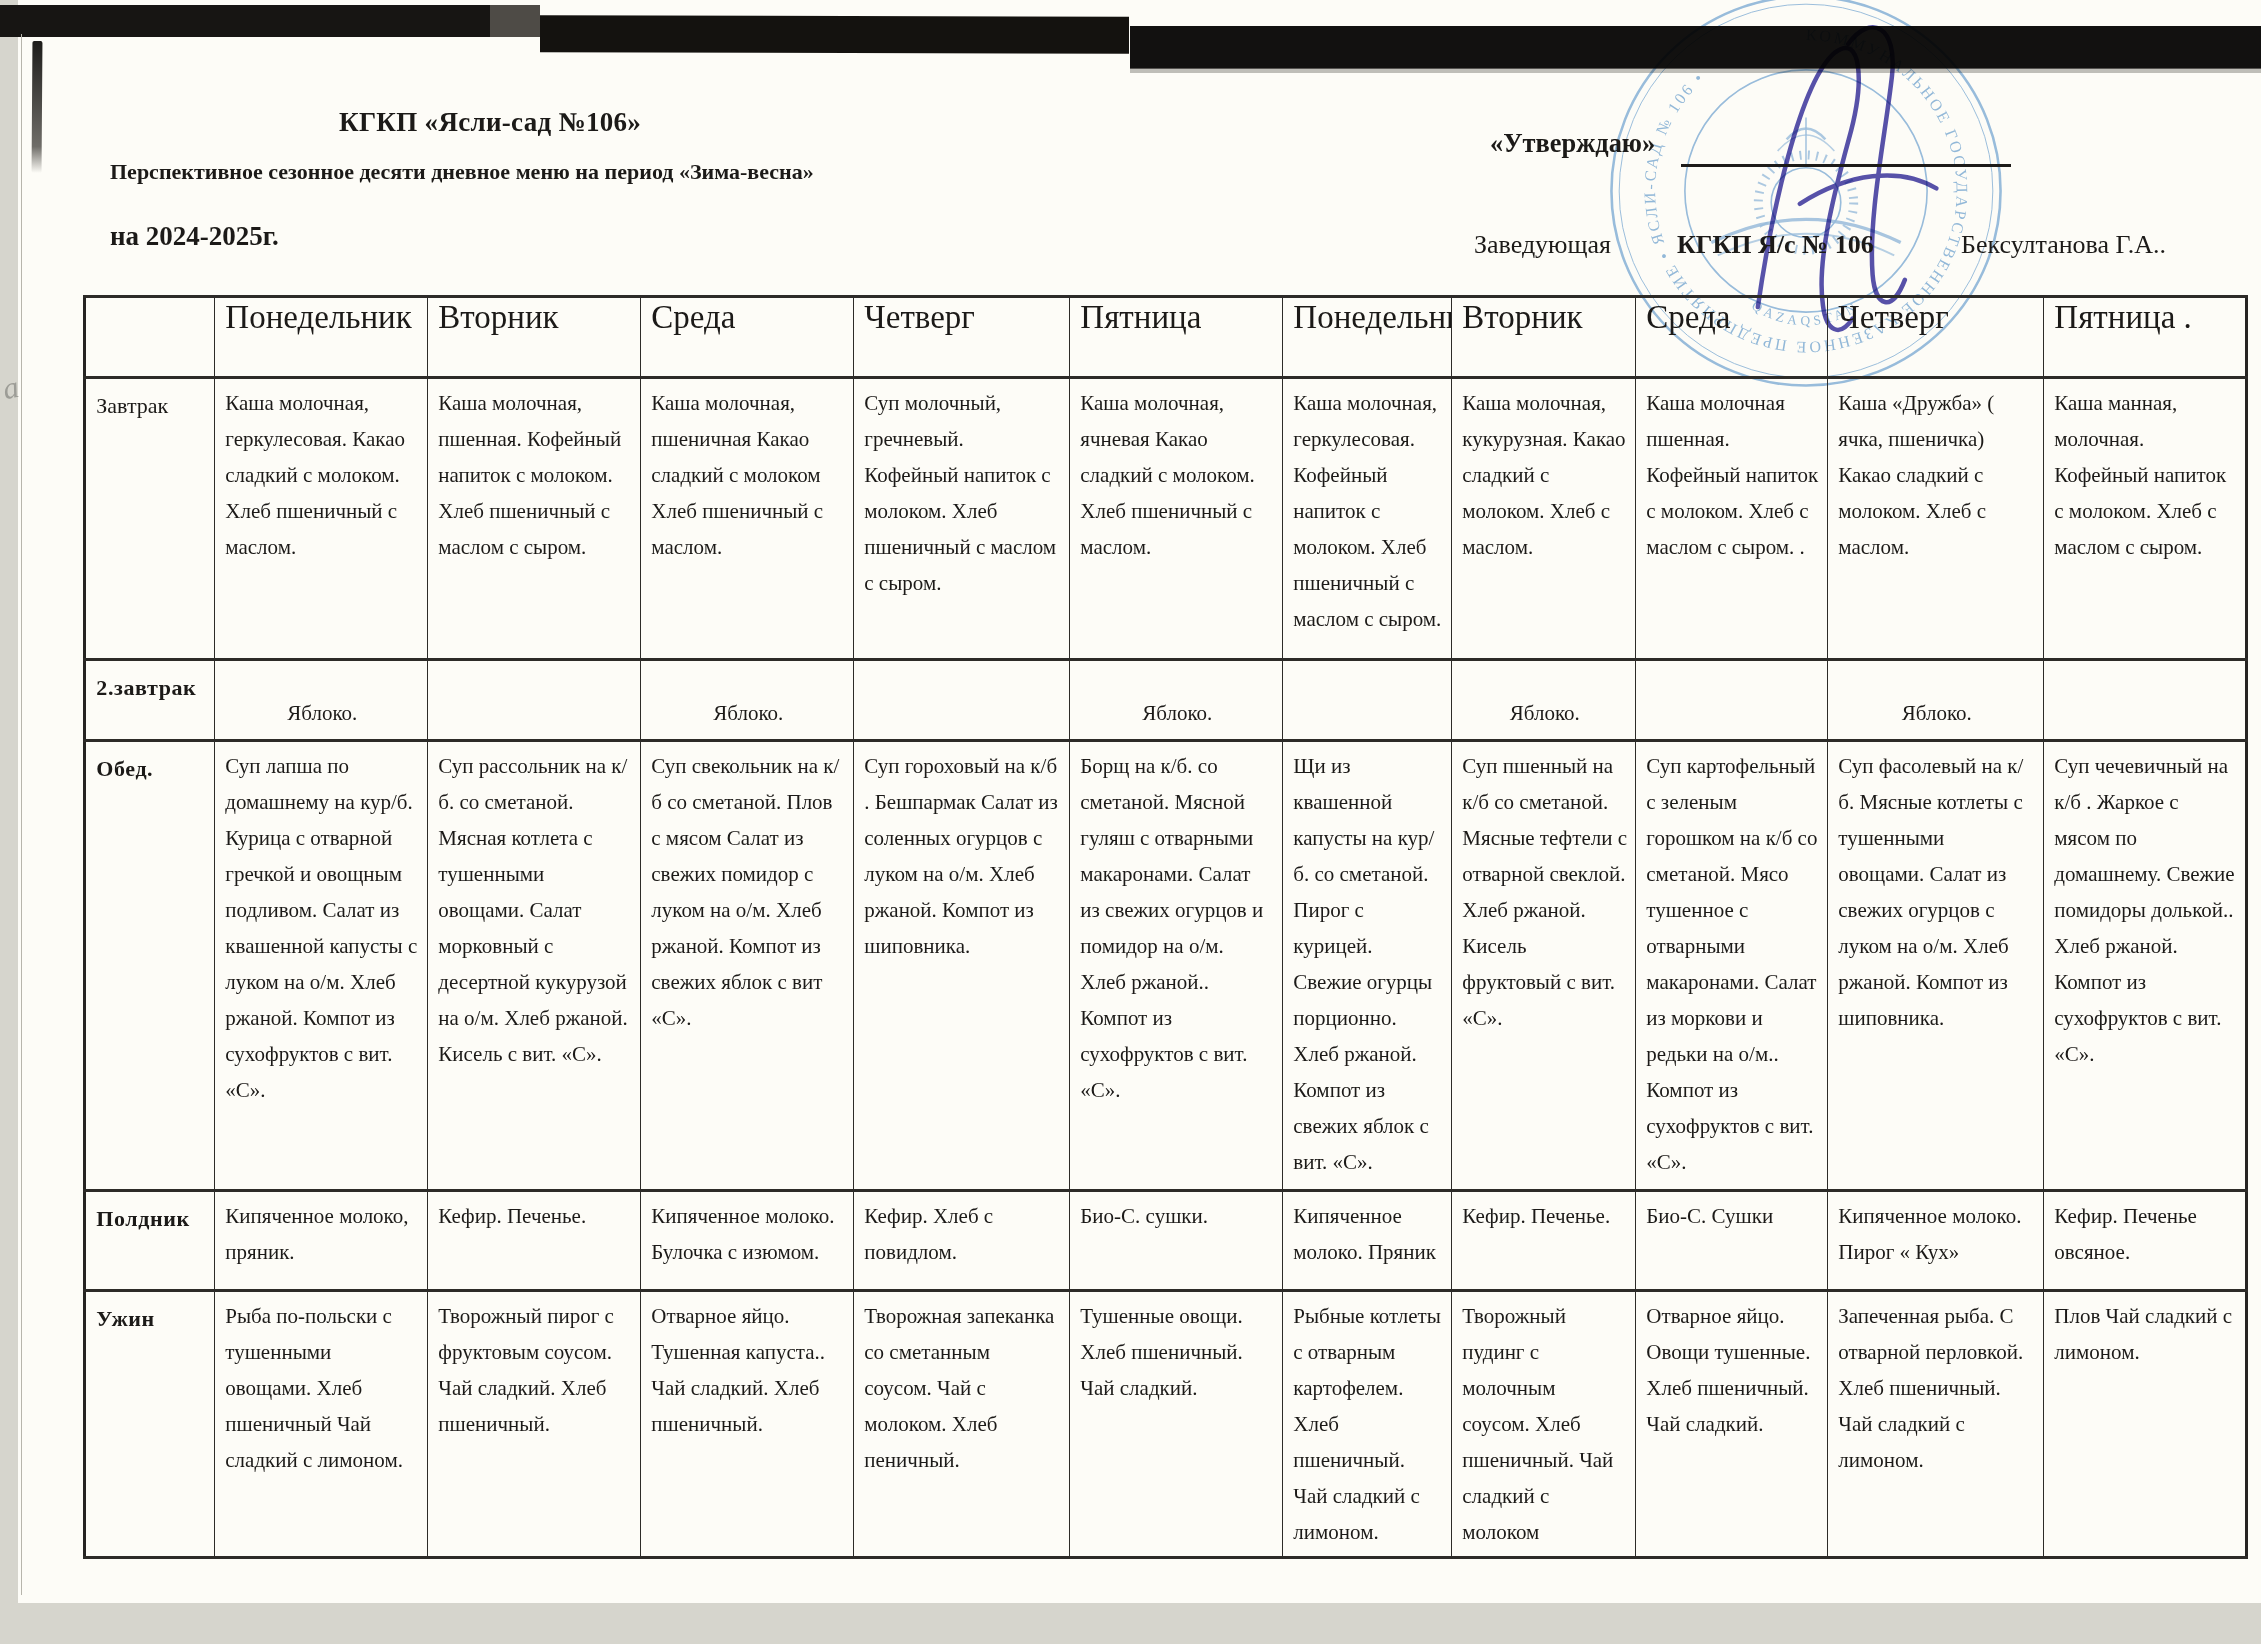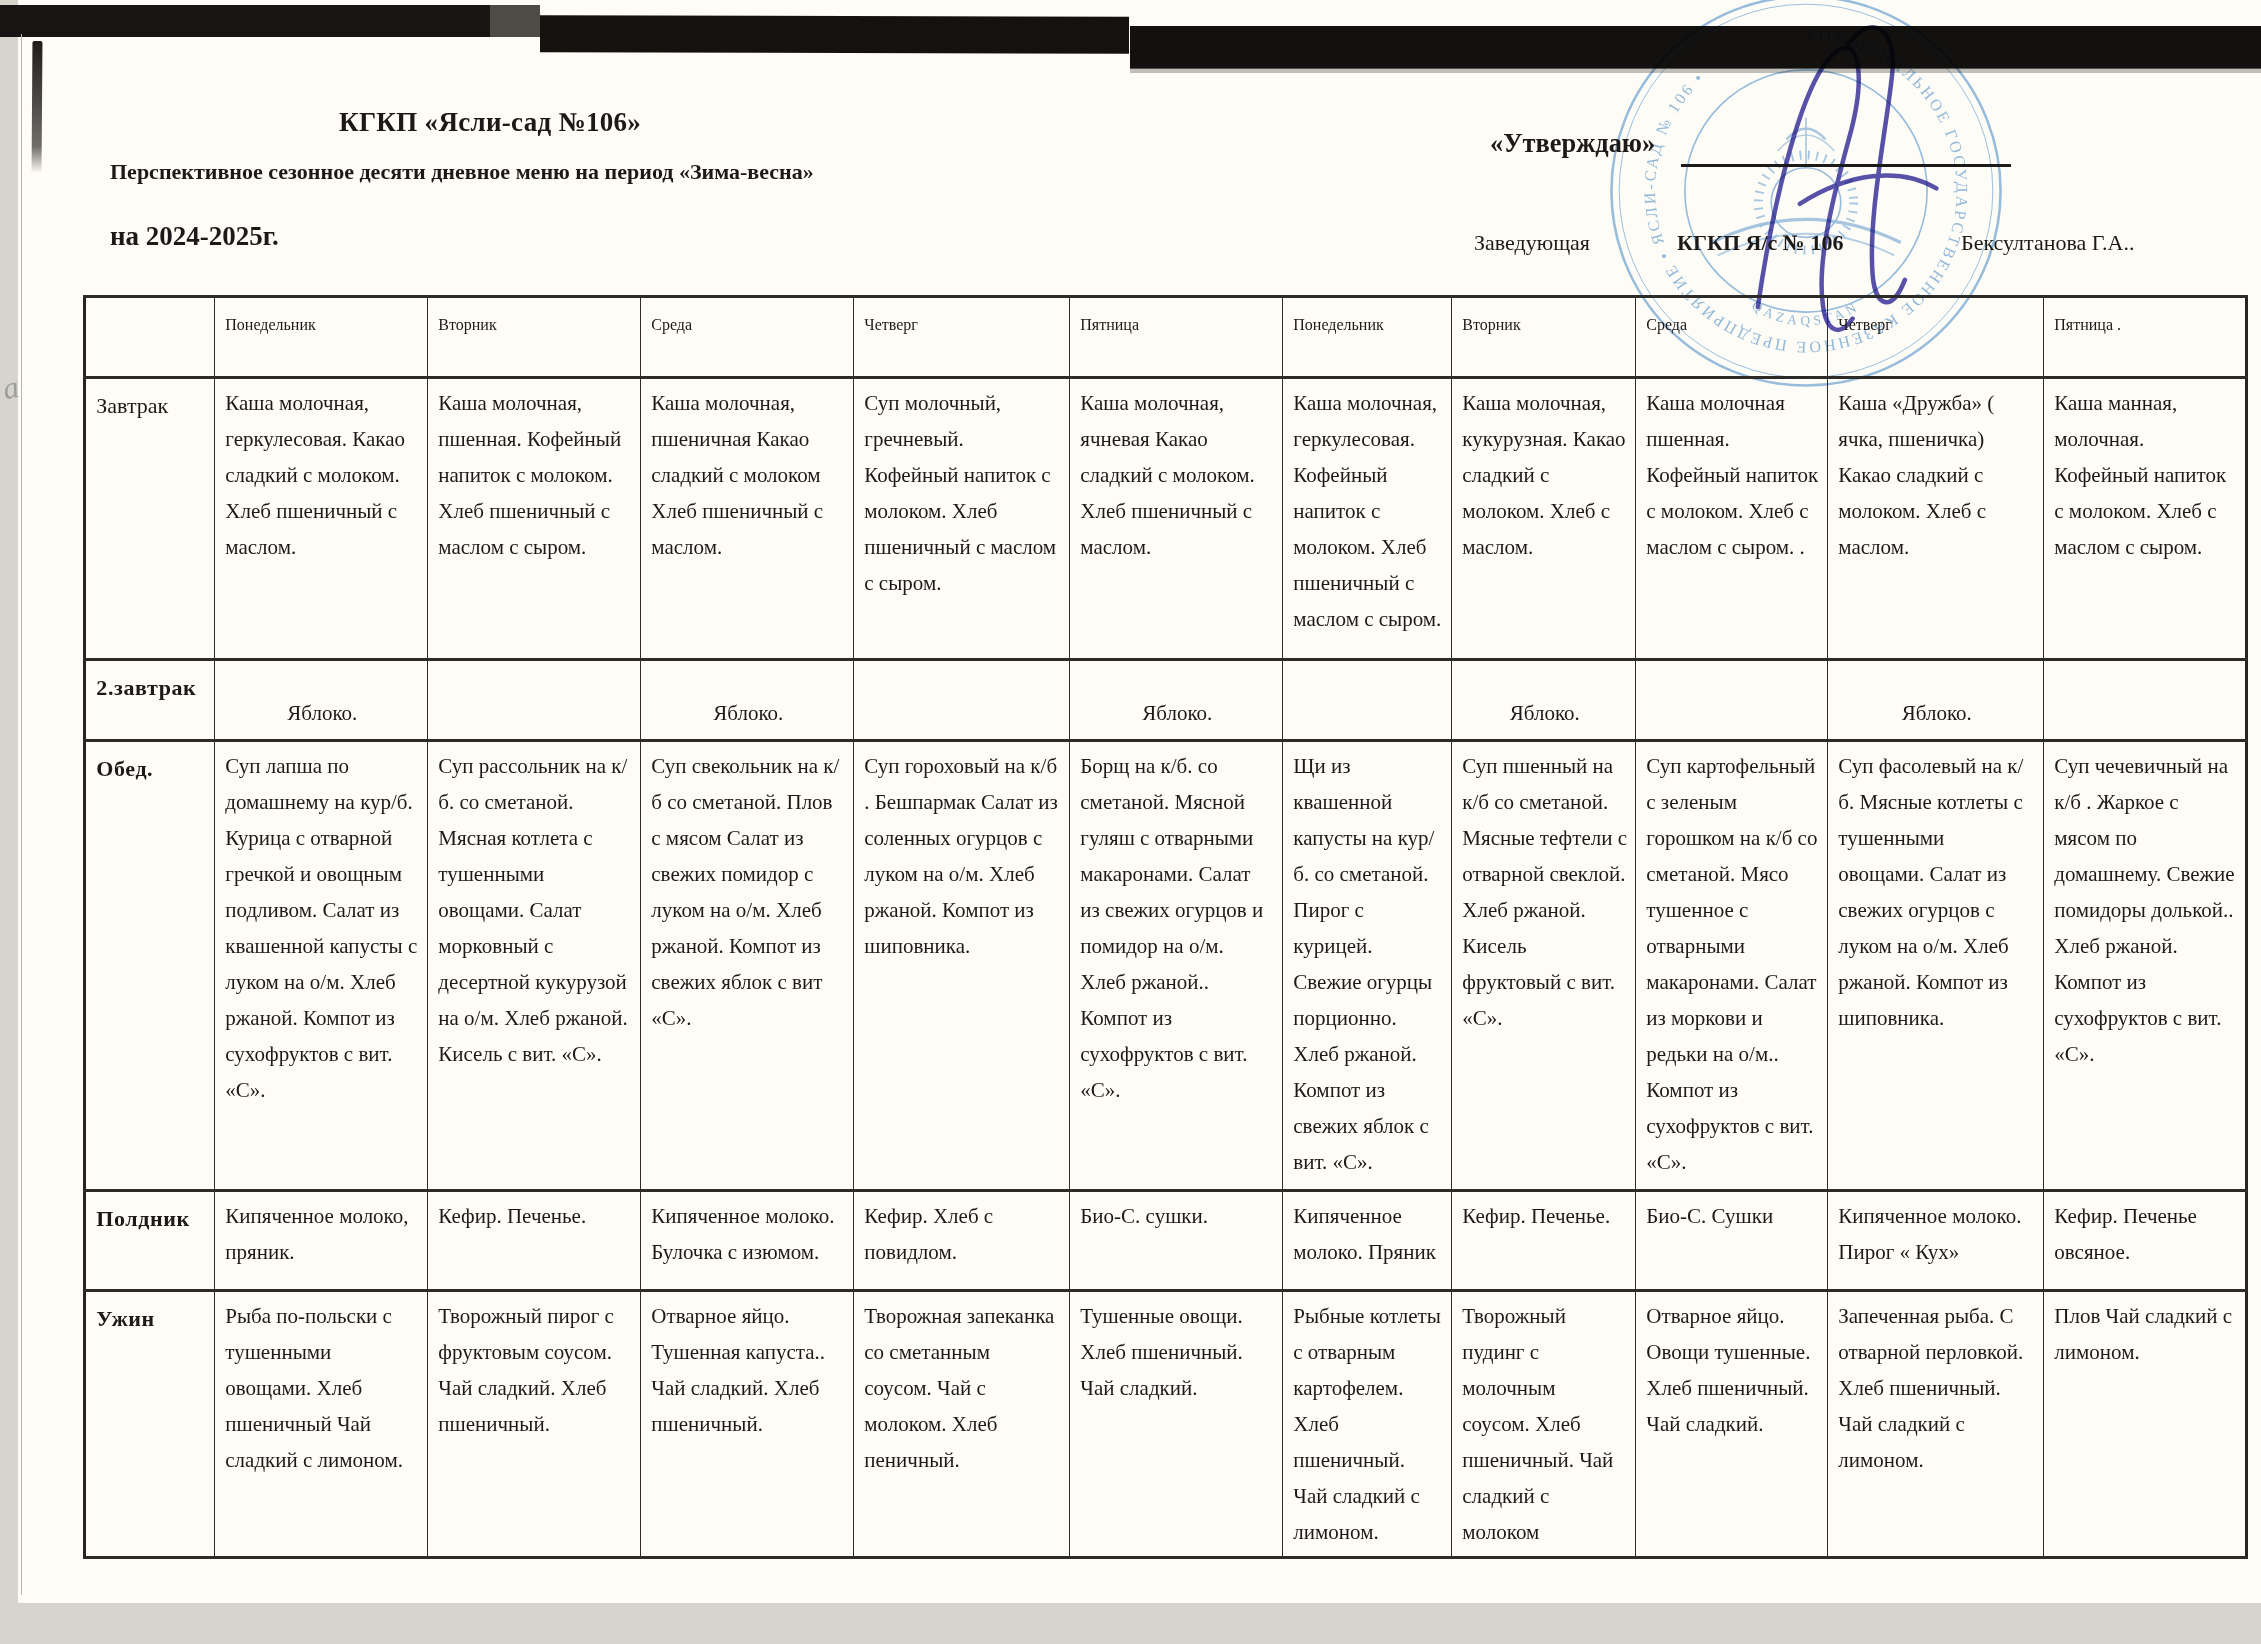--- a/index.html
+++ b/index.html
@@ -14,32 +14,32 @@
   .band3s{left:1130px;top:68px;width:1131px;height:5.2px;background:#8d8b85;opacity:.55;}
   .edge-line{left:20.6px;top:34px;width:1.9px;height:1561px;background:#b7b5ac;}
   .edge-dark{left:32px;top:41px;width:9.7px;height:132px;background:linear-gradient(#1d1c1a,#6f6d68 80%,rgba(110,108,104,0));border-radius:1.9px;transform:rotate(.4deg);}
   .edge-mark{left:2.6px;top:370px;font-size:31px;color:#8b8b85;opacity:.75;transform:rotate(-12deg);font-style:italic;}
   
   .org-title{left:339px;top:107px;font-size:27px;font-weight:bold;letter-spacing:0.3px;}
   .title1{left:110px;top:159px;font-size:22px;font-weight:bold;}
   .title2{left:110px;top:221px;font-size:27px;font-weight:bold;font-family:Liberation Serif, serif;}
   .approve{left:1490px;top:128px;font-size:26.4px;font-weight:bold;}
   .approve-line{left:1681px;top:164px;width:330px;height:3.2px;background:#1d1b19;}
-  .mgr{top:230px;font-size:22px;}
+  .mgr{top:230px;font-size:26px;}
   .mgr-prefix{left:1474px;}
   .mgr-org{left:1677px;font-weight:bold;}
   .mgr-name{left:1961px;}
   
   #stamp{left:1605px;top:-10.3px;width:402px;height:402px;opacity:.88;mix-blend-mode:multiply;}
   #sig{left:1703px;top:3.9px;width:258px;height:361px;mix-blend-mode:multiply;}
   
   table{border-collapse:collapse;table-layout:fixed;position:absolute;left:83px;top:295px;width:2162px;border:3.2px solid #262422;}
   td,th{border:1.9px solid #2d2b28;border-top-width:3.2px;border-bottom-width:3.2px;vertical-align:top;
     padding:6.4px 7.7px 5.2px 10.3px;font-size:21px;line-height:36px;font-weight:normal;text-align:left;overflow:hidden;}
-  th.day{font-size:16px;padding-top:9px;}
+  th.day{font-size:33px;padding-top:1px;}
   th.lbl{font-size:22px;padding-top:9px;}
   th.lb{font-weight:bold;letter-spacing:0.6px;}
   td.low{padding-top:34px;text-align:center;}
 </style>
 </head>
 <body>
 
 <div id="page" class="abs"></div>
 
 <div class="abs band1"></div>

